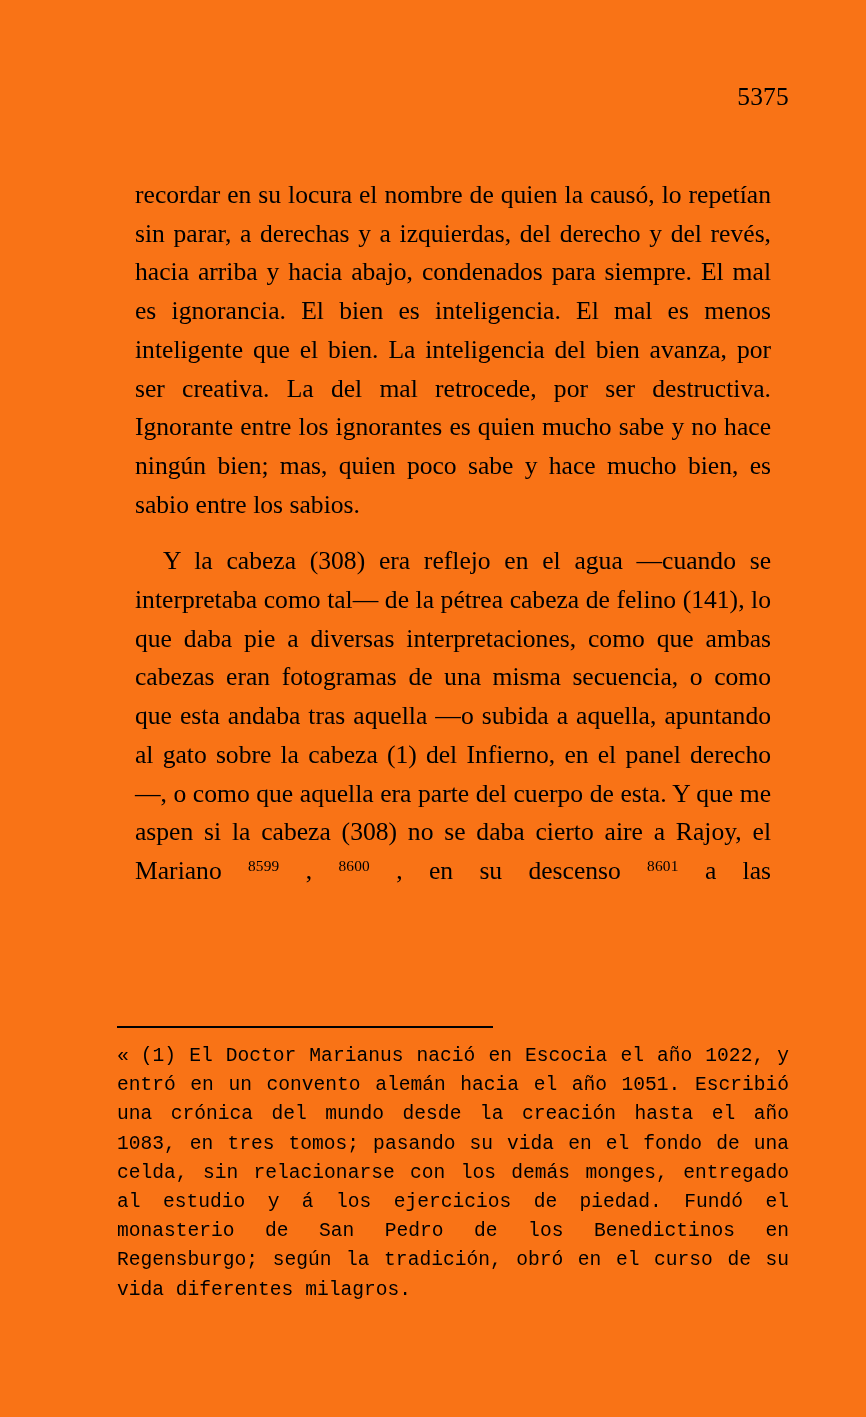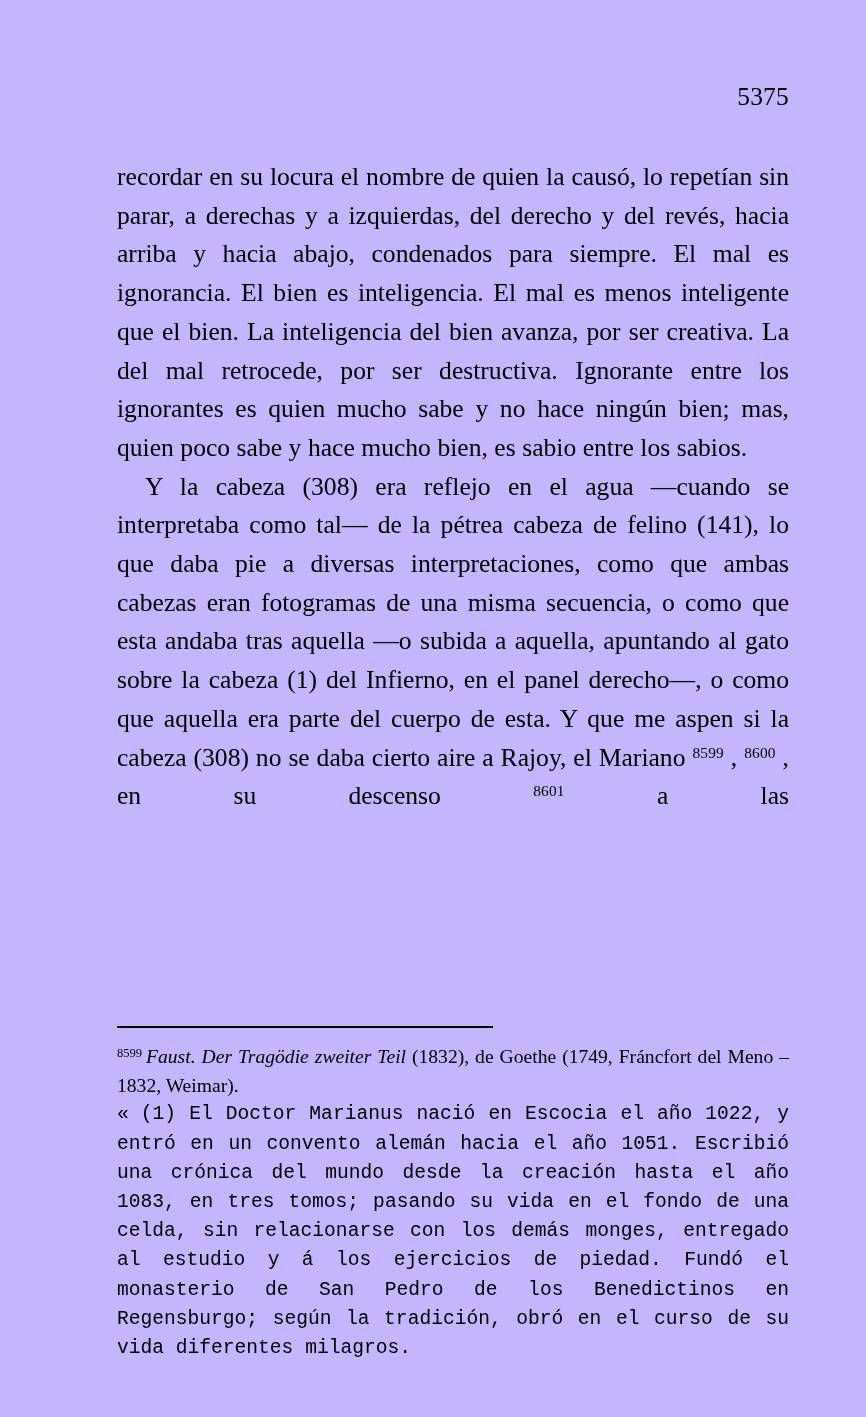--- a/index.html
+++ b/index.html
@@ -11,21 +11,21 @@
   body {
     font-family: "Liberation Serif", "DejaVu Serif", serif;
     color: #000000;
     -webkit-font-smoothing: antialiased;
   }
 
   .page {
     position: relative;
     width: 866px;
     height: 1417px;
-    background: #c4b5fd;
+    background: #f97316;
     overflow: hidden;
     box-sizing: border-box;
   }
 
   
   .folio-band {
     position: absolute;
     left: 117px;
     top: 82px;
     width: 672px;
@@ -39,21 +39,21 @@
 
   
   .textcolumn {
     position: absolute;
     left: 117px;
     top: 158px;
     width: 672px;
   }
 
   .para {
-    margin: 0;
+    margin: 18px;
     font-size: 25.6px;
     line-height: 38.7px;
     text-align: justify;
     text-justify: inter-word;
     word-spacing: 0.1px;
     hyphens: none;
     -webkit-hyphens: none;
   }
   .para.indent {
     text-indent: 28px;
@@ -126,18 +126,17 @@
 
     <p class="para">recordar en su locura el nombre de quien la causó, lo repetían sin parar, a derechas y a izquierdas, del derecho y del revés, hacia arriba y hacia abajo, condenados para siempre. El mal es ignorancia. El bien es inteligencia. El mal es menos inteligente que el bien. La inteligencia del bien avanza, por ser creativa. La del mal retrocede, por ser destructiva. Ignorante entre los ignorantes es quien mucho sabe y no hace ningún bien; mas, quien poco sabe y hace mucho bien, es sabio entre los sabios.</p>
 
     <p class="para indent last-line-justify"><span>Y la cabeza (308) era reflejo en el agua —cuando se interpretaba como tal— de la pétrea cabeza de felino (141), lo que daba pie a diversas interpretaciones, como que ambas cabezas eran fotogramas de una misma secuencia, o como que esta andaba tras aquella —o subida a aquella, apuntando al gato sobre la cabeza (1) del Infierno, en el panel derecho—, o como que aquella era parte del cuerpo de esta. Y que me aspen si la cabeza (308) no se daba cierto aire a Rajoy, el Mariano </span><sup class="fn">8599</sup><span> , </span><sup class="fn">8600</sup><span> , en su descenso </span><sup class="fn">8601</sup><span> a las</span></p>
   </div>
 
   <div class="footnotes">
 
     <hr class="fn-rule">
 
-    <p class="fnote"><span class="marker">8599</span><span class="title-it">Faust. Der Tragödie zweiter Teil</span><span> (1832), de Goethe (1749, Fráncfort del Meno – 1832, Weimar).</span></p>
 
     <p class="fnote quoted"><span class="guillemet">«</span><span>(1) El Doctor Marianus nació en Escocia el año 1022, y entró en un convento alemán hacia el año 1051. Escribió una crónica del mundo desde la creación hasta el año 1083, en tres tomos; pasando su vida en el fondo de una celda, sin relacionarse con los demás monges, entregado al estudio y á los ejercicios de piedad. Fundó el monasterio de San Pedro de los Benedictinos en Regensburgo; según la tradición, obró en el curso de su vida diferentes milagros.</span></p>
   </div>
 
 </div>
 
 </body></html>

